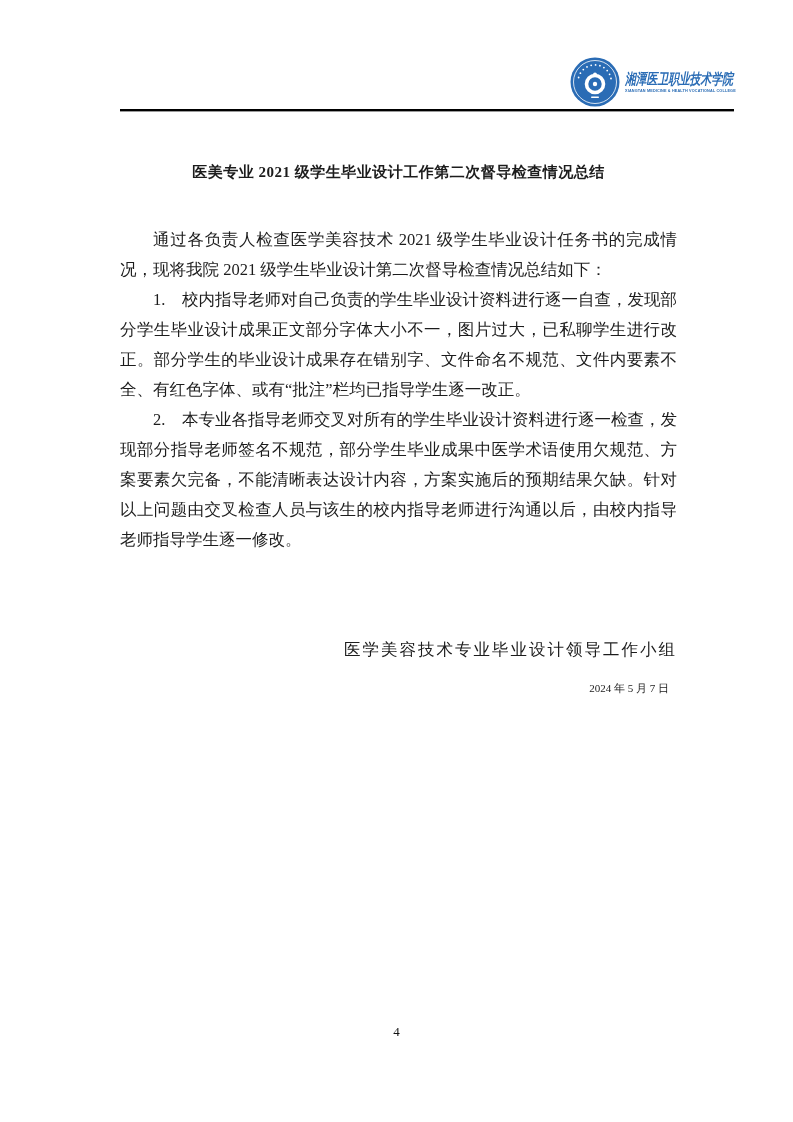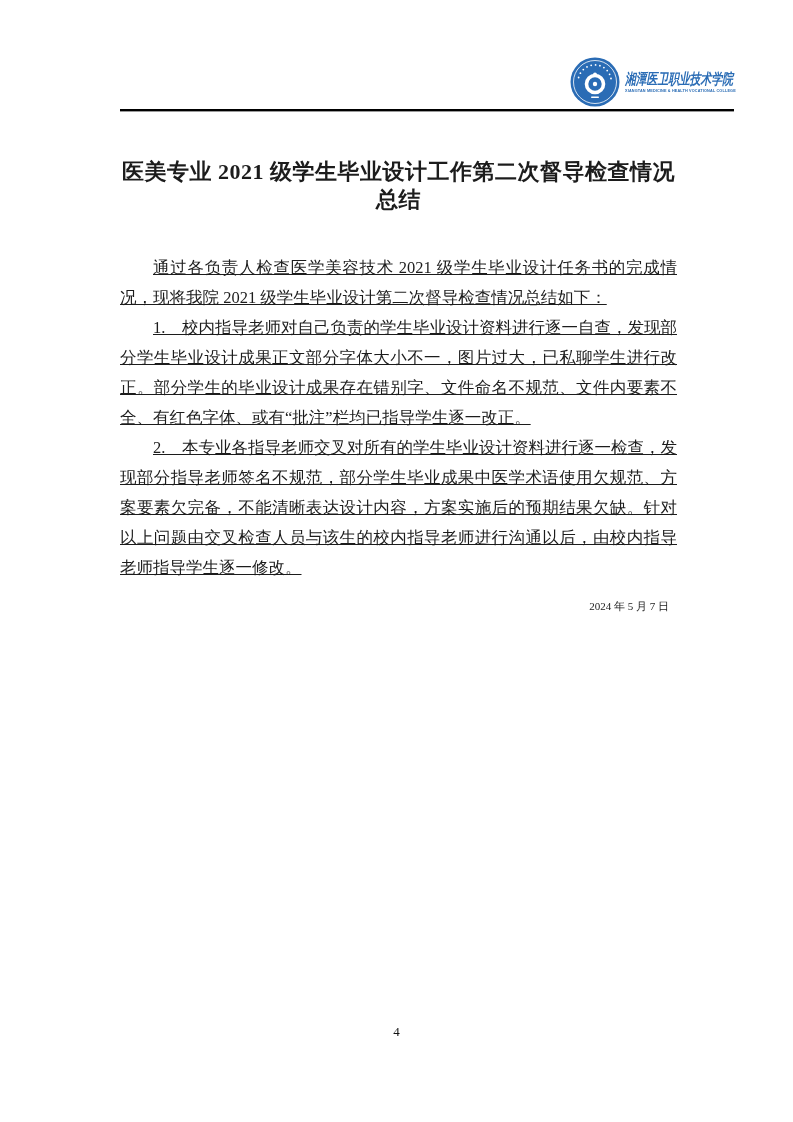--- a/index.html
+++ b/index.html
@@ -47,34 +47,33 @@
     width: 614px; height: 3px;
     background: linear-gradient(#000 0 2px, #9a9a9a 2px 3px);
   }
 
   
   .content {
     position: absolute; top: 110px; left: 120px; width: 557px;
   }
   .doc-title {
     margin: 48px 0 0 0;
-    font-size: 22px;
+    font-size: 15px;
     line-height: 28px;
     font-weight: bold;
     text-align: center;
     letter-spacing: 0.5px;
   }
   .doc-body { margin-top: 39px; }
   .doc-body p {
     margin: 0;
     font-size: 16.5px;
     line-height: 30px;
     text-align: justify;
     text-indent: 33px;
-    text-decoration: underline;
   }
   .signature {
     margin-top: 80px;
     font-size: 16.5px;
     line-height: 30px;
     letter-spacing: 2px;
     text-align: right;
   }
   .date {
     margin-top: 8px;
@@ -132,18 +131,19 @@
 
   <div class="content">
     <h1 class="doc-title">医美专业 2021 级学生毕业设计工作第二次督导检查情况总结</h1>
 
     <div class="doc-body">
       <p>通过各负责人检查医学美容技术 2021 级学生毕业设计任务书的完成情况，现将我院 2021 级学生毕业设计第二次督导检查情况总结如下：</p>
       <p>1.　校内指导老师对自己负责的学生毕业设计资料进行逐一自查，发现部分学生毕业设计成果正文部分字体大小不一，图片过大，已私聊学生进行改正。部分学生的毕业设计成果存在错别字、文件命名不规范、文件内要素不全、有红色字体、或有“批注”栏均已指导学生逐一改正。</p>
       <p>2.　本专业各指导老师交叉对所有的学生毕业设计资料进行逐一检查，发现部分指导老师签名不规范，部分学生毕业成果中医学术语使用欠规范、方案要素欠完备，不能清晰表达设计内容，方案实施后的预期结果欠缺。针对以上问题由交叉检查人员与该生的校内指导老师进行沟通以后，由校内指导老师指导学生逐一修改。</p>
     </div>
 
+    <div class="signature">医学美容技术专业毕业设计领导工作小组</div>
     <div class="date">2024 年 5 月 7 日</div>
   </div>
 
   <div class="page-number">4</div>
 
 </div>
 
 </body></html>

